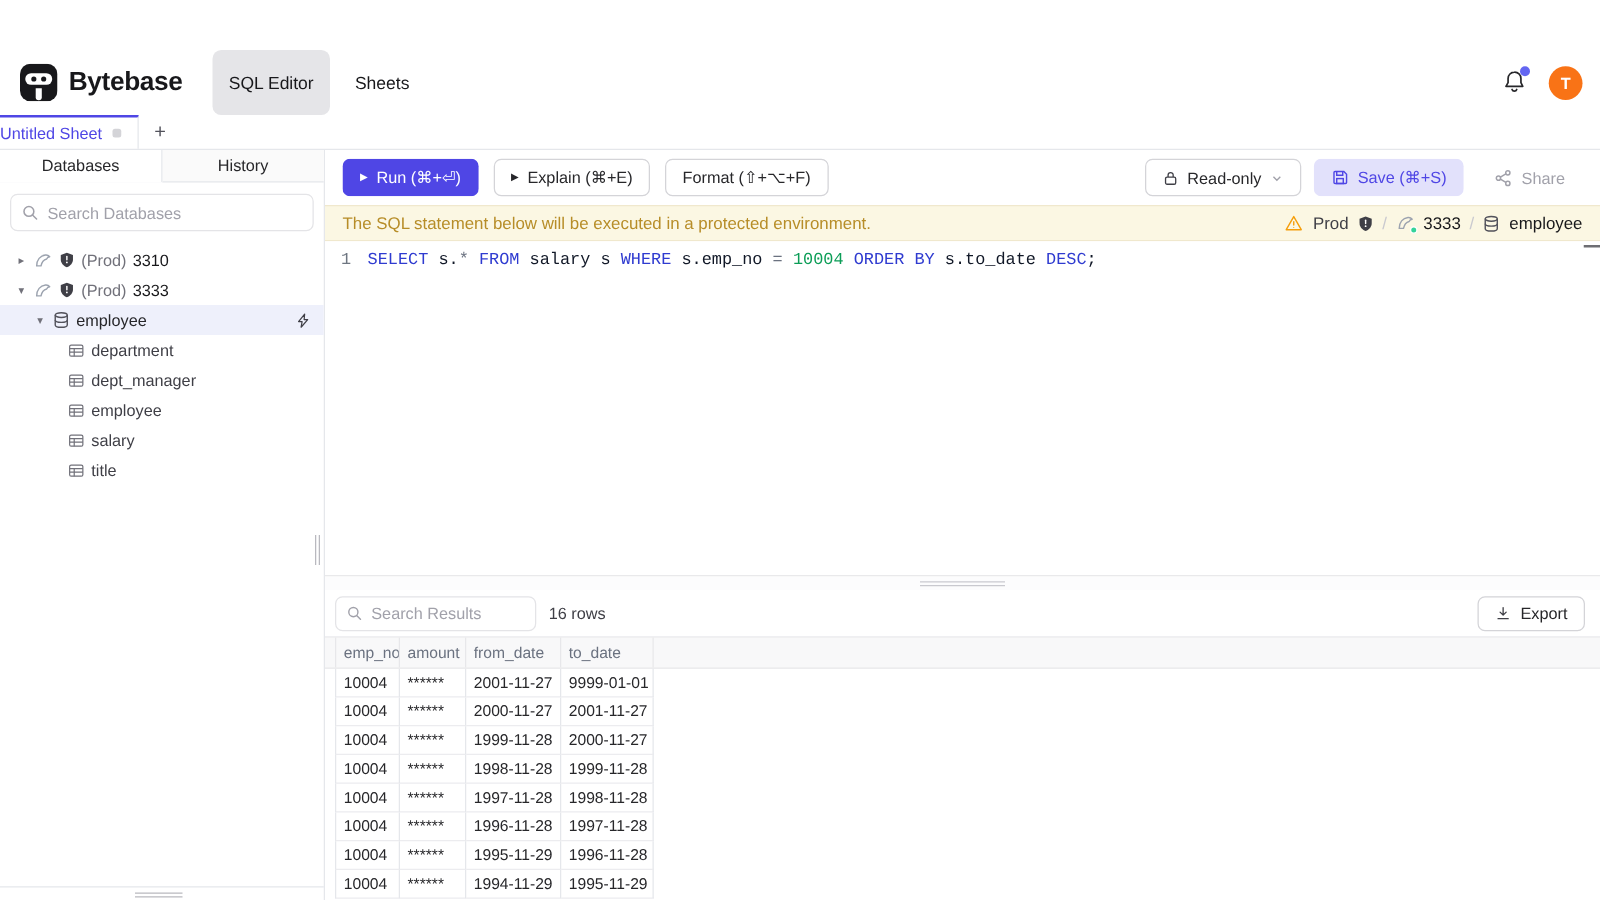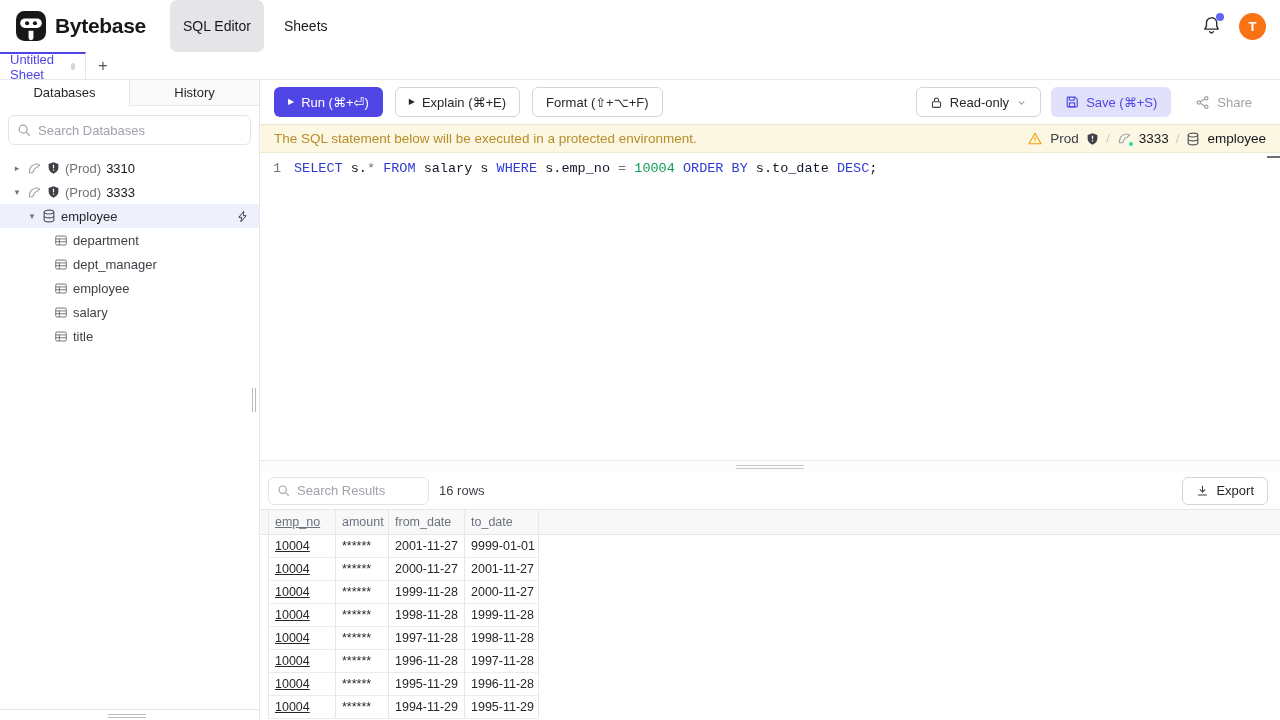--- a/index.html
+++ b/index.html
@@ -2,36 +2,36 @@
 <html style="--accent: #4f46e5; --accent_light: #e2e1fb; --avatar_orange: #f97316; --badge_purple: #6366f1; --banner_bg: #fbf7e3; --banner_text: #b78d28; --warning_orange: #f59e0b; --status_green: #34d399; --kw_blue: #2f3bd0; --num_green: #0c9d57;"><head>
 <meta charset="utf-8">
 <style>
   * { margin:0; padding:0; box-sizing:border-box; }
   html,body { width:1280px; height:720px; overflow:hidden; background:#fff;
     font-family:"Liberation Sans","DejaVu Sans",sans-serif; color:#18181b; }
   .app { width:1280px; height:720px; display:flex; flex-direction:column; }
   .ic { display:inline-flex; align-items:center; justify-content:center; flex:none; }
 
   
-  .topbar { height:52px; display:flex; align-items:center; padding:0 14px 0 16px; flex:none; }
+  .topbar { height:52px; display:flex; align-items:center; padding:0 14px 0 16px; flex:none;margin-top:40px; }
   .brand { display:flex; align-items:center; gap:9px; }
   .brand-name { font-size:21px; font-weight:700; letter-spacing:-0.3px; color:#18181b; }
   .topnav { display:flex; align-items:center; margin-left:24px; gap:20px; }
   .nav-pill { font-size:14px; font-weight:500; padding:18px 13px; border-radius:7px; background:#e5e5e8; cursor:pointer; }
   .nav-item { font-size:14px; font-weight:500; cursor:pointer; }
   .topbar-right { margin-left:auto; display:flex; align-items:center; gap:16px; }
   .bell { position:relative; cursor:pointer; width:22px; height:22px; }
   .bell .dot { position:absolute; top:-2px; right:-1px; width:8px; height:8px; border-radius:50%;
     background:var(--badge_purple,#6366f1); }
   .avatar { width:27px; height:27px; border-radius:50%; background:var(--avatar_orange,#f97316);
     color:#fff; font-size:13px; font-weight:600; display:flex; align-items:center; justify-content:center; cursor:pointer; }
 
   
   .tabstrip { height:28px; display:flex; align-items:stretch; border-bottom:1px solid #e5e7eb; flex:none; }
-  .sheet-tab { width:86px; display:flex; align-items:center; gap:8px; padding:0 10px;
+  .sheet-tab { width:111px; display:flex; align-items:center; gap:8px; padding:0 0;
     border-top:2px solid var(--accent,#4f46e5); border-right:1px solid #e5e7eb;
     color:var(--accent,#4f46e5); font-size:13px; cursor:pointer; }
   .unsaved-dot { width:7px; height:7px; border-radius:2px; background:#d4d4d8; }
   .add-tab { width:34px; display:flex; align-items:center; justify-content:center;
     font-size:16px; color:#52525b; cursor:pointer; }
 
   
   .body { flex:1; display:flex; min-height:0; }
 
   
@@ -114,21 +114,21 @@
   .rtable { flex:1; overflow:hidden; font-size:12.5px; }
   .r-head { display:flex; background:#f8f8f9; border-top:1px solid #e7e7ea; border-bottom:1px solid #e7e7ea;
     height:26px; padding-left:8px; color:#6b7280; }
   .r-body { padding-left:8px; }
   .rrow { display:flex; height:23px; }
   .cell { display:flex; align-items:center; padding:0 6px; border-right:1px solid #e5e7eb; overflow:hidden; white-space:nowrap; }
   .r-head .cell { border-right:1px solid #e7e7ea; }
   .r-head .cell.c0 { border-left:1px solid #e7e7ea; }
   .rrow .cell { border-bottom:1px solid #ececef; color:#27272a; }
   .rrow .cell.c0 { border-left:1px solid #e5e7eb; }
-  .c0 { width:68px;text-decoration:underline; } .c1 { width:53px; } .c2 { width:76px; } .c3 { width:74px; }
+  .c0 { width:52px; } .c1 { width:53px; } .c2 { width:76px; } .c3 { width:74px; }
 </style>
 </head>
 <body>
 
 <div class="app">
 
   <header class="topbar">
     <div class="brand">
       <span class="ic">
         <svg width="30" height="30" viewBox="0 0 32 32">

